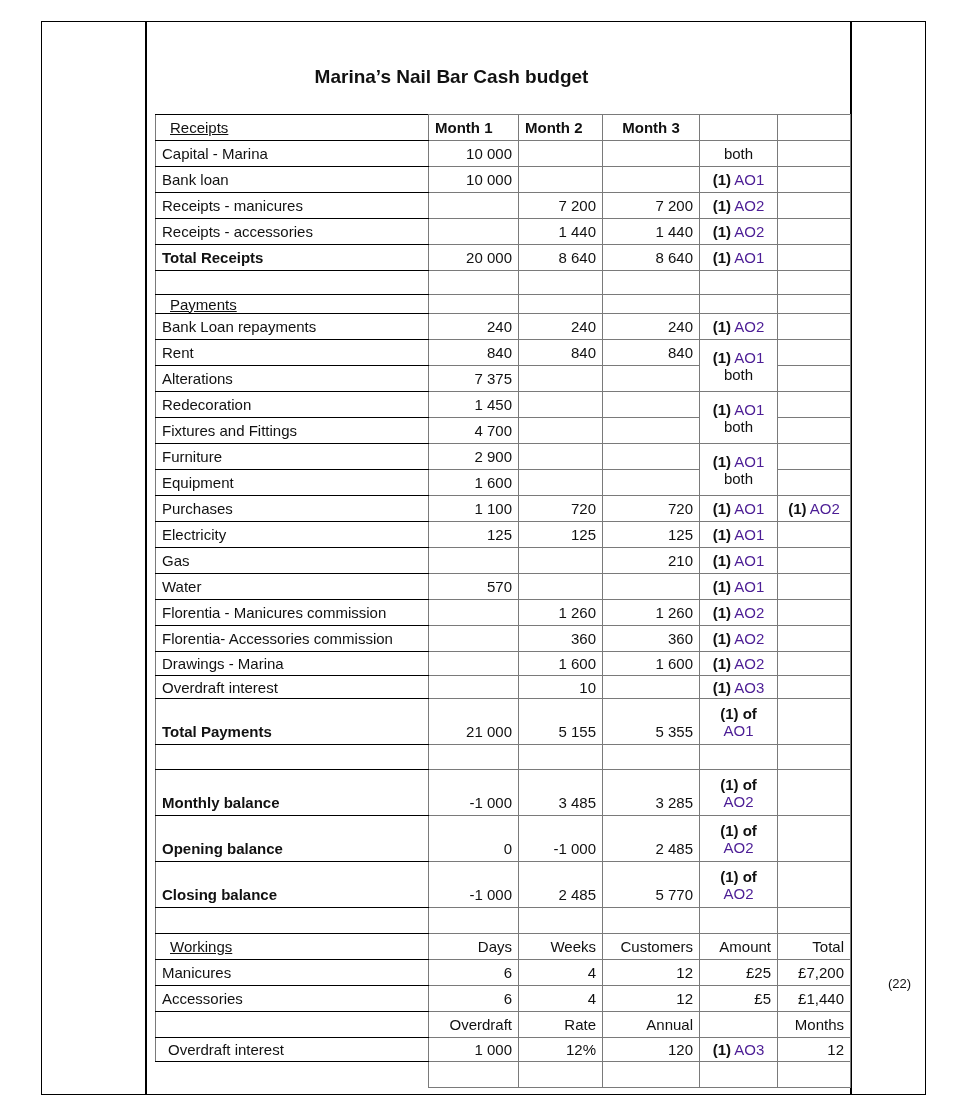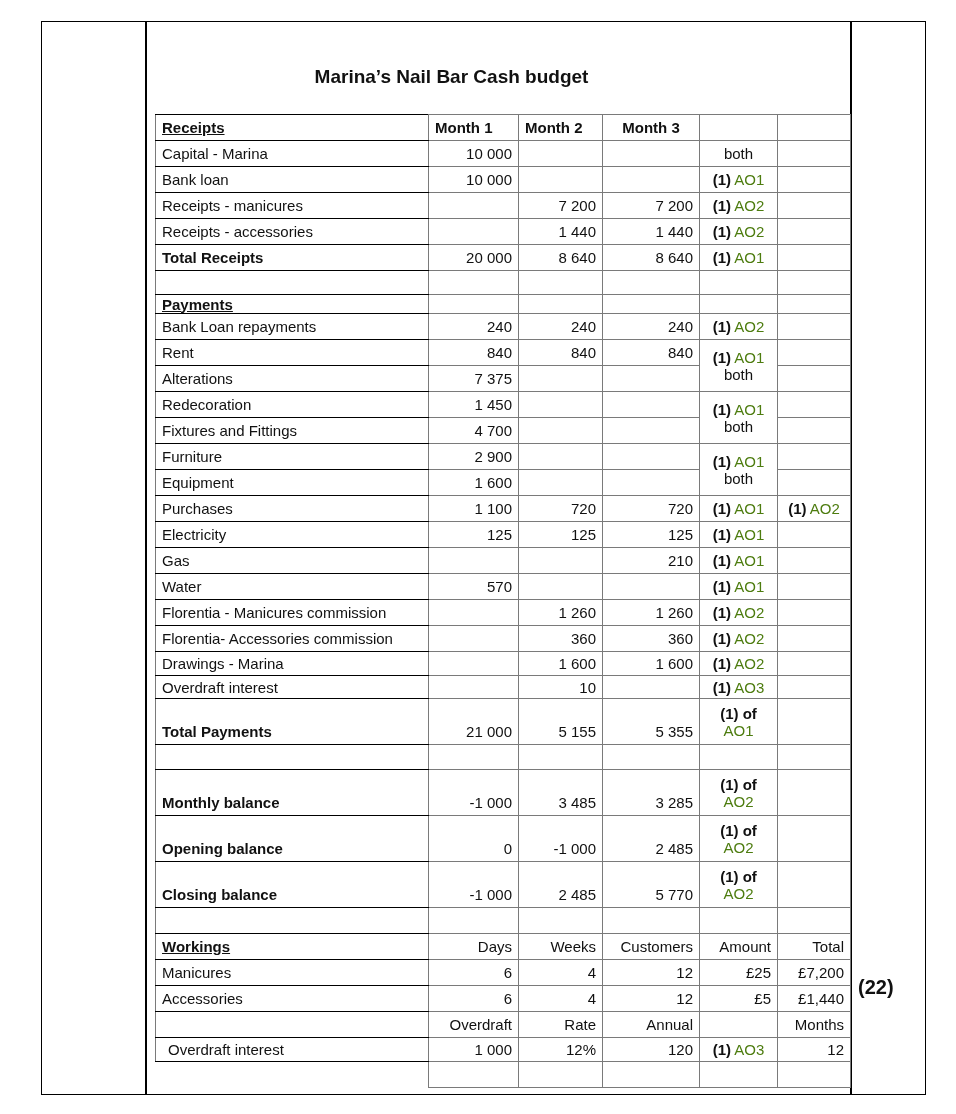--- a/index.html
+++ b/index.html
@@ -15,26 +15,26 @@
                     box-sizing: border-box; line-height: 17px; }
   table.budget tr { height: 26px; }
   table.budget tr.tall { height: 46px; }
   table.budget tr.tall td { vertical-align: bottom; padding-bottom: 4px; }
   table.budget tr.tall td.mk { vertical-align: middle; padding-bottom: 0; }
   td.lbl { text-align: left; border-top-color: #000 !important; border-bottom-color: #000 !important; }
   td.num { text-align: right; }
   td.mk { text-align: center; }
   td.hdr { font-weight: bold; text-align: left; }
   td.hdr3 { font-weight: bold; text-align: center; }
-  .u { text-decoration: underline; font-weight: bold; }
+  .u { text-decoration: underline; font-weight: normal; margin-left: 8px; }
   .b { font-weight: bold; }
-  .red { color: #4d7c0f; }
+  .red { color: #4c1d95; }
   .k { font-weight: bold; color: #111; }
   td.blankleft { border-left: none !important; border-bottom: none !important; }
-  .marks22 { position: absolute; left: 858px; top: 976px; font-weight: bold; font-size: 20px; }
+  .marks22 { position: absolute; left: 888px; top: 976px; font-weight: normal; font-size: 13px; }
 </style>
 </head>
 <body>
 
 <div class="frame" style="left:41px; top:21px; width:885px; height:1074px;"></div>
 <div class="vline" style="left:145px; top:21px; height:1074px;"></div>
 <div class="vline" style="left:850px; top:21px; height:1074px;"></div>
 
 <div class="title">Marina’s Nail Bar Cash budget</div>
 

